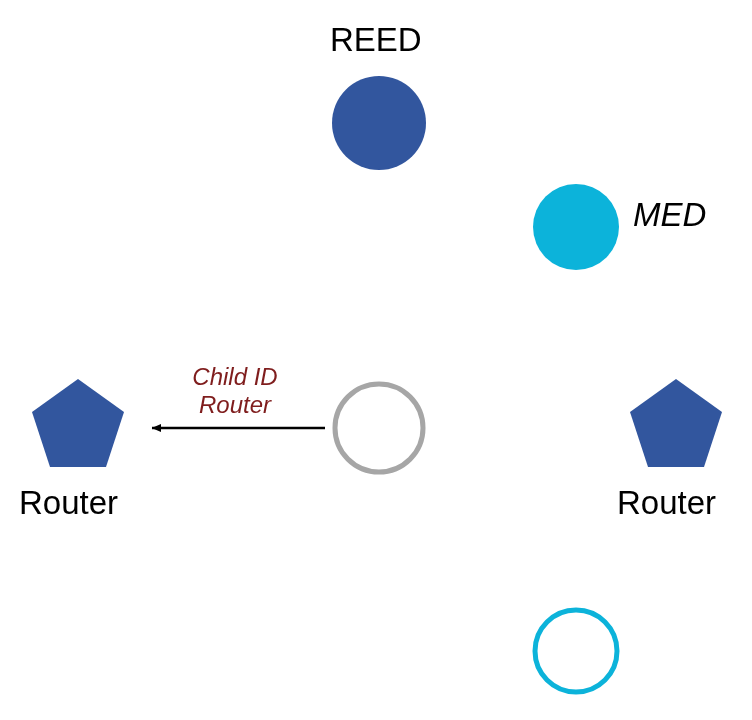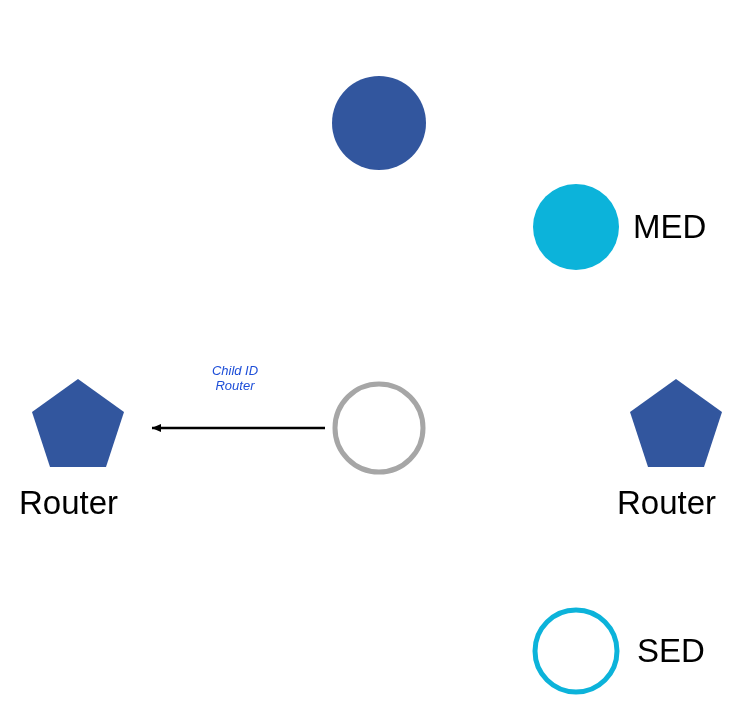--- a/index.html
+++ b/index.html
@@ -33,29 +33,29 @@
     font-weight: 400;
     color: #000000;
     line-height: 1;
     white-space: nowrap;
     letter-spacing: 0px;
   }
   .edge-label {
     position: absolute;
     font-family: "Liberation Sans", sans-serif;
     font-style: italic;
-    font-size: 13px;
-    color: #1d4ed8;
+    font-size: 24px;
+    color: #7f1d1d;
     line-height: 1.18;
     text-align: center;
     white-space: nowrap;
   }
   
   #label-reed      { left: 330px; top: 23px; }
-  #label-med       { left: 633px; top: 210px; }
+  #label-med       { left: 633px; top: 198px; font-style: italic; }
   #label-sed       { left: 637px; top: 634px; }
   #label-router-left  { left: 19px;  top: 486px; }
   #label-router-right { left: 617px; top: 486px; }
   #label-child-id-request { left: 170px; top: 363px; width: 130px; }
   .edge-label span { display: block; }
 </style>
 </head>
 <body>
 
 <div id="diagram-canvas">
@@ -76,27 +76,27 @@
 
     <circle cx="379" cy="428" r="44" fill="#ffffff" stroke="#a6a6a6" stroke-width="5"></circle>
 
     <polygon points="676,379 722,412 704,467 648,467 630,412" fill="#32569e"></polygon>
 
     <circle cx="576" cy="651" r="41" fill="#ffffff" stroke="#0cb3da" stroke-width="5"></circle>
 
     <line x1="325" y1="428" x2="152" y2="428" stroke="#000000" stroke-width="2.5" marker-end="url(#arrowhead-black)"></line>
   </svg>
 
+  <div class="node-label" id="label-reed">REED</div>
 
   <div class="node-label" id="label-med">MED</div>
 
   <div class="node-label" id="label-router-left">Router</div>
 
   <div class="node-label" id="label-router-right">Router</div>
 
-  <div class="node-label" id="label-sed">SED</div>
 
   <div class="edge-label" id="label-child-id-request">
     <span>Child ID</span>
     <span>Router</span>
   </div>
 
 </div>
 
 </body></html>

